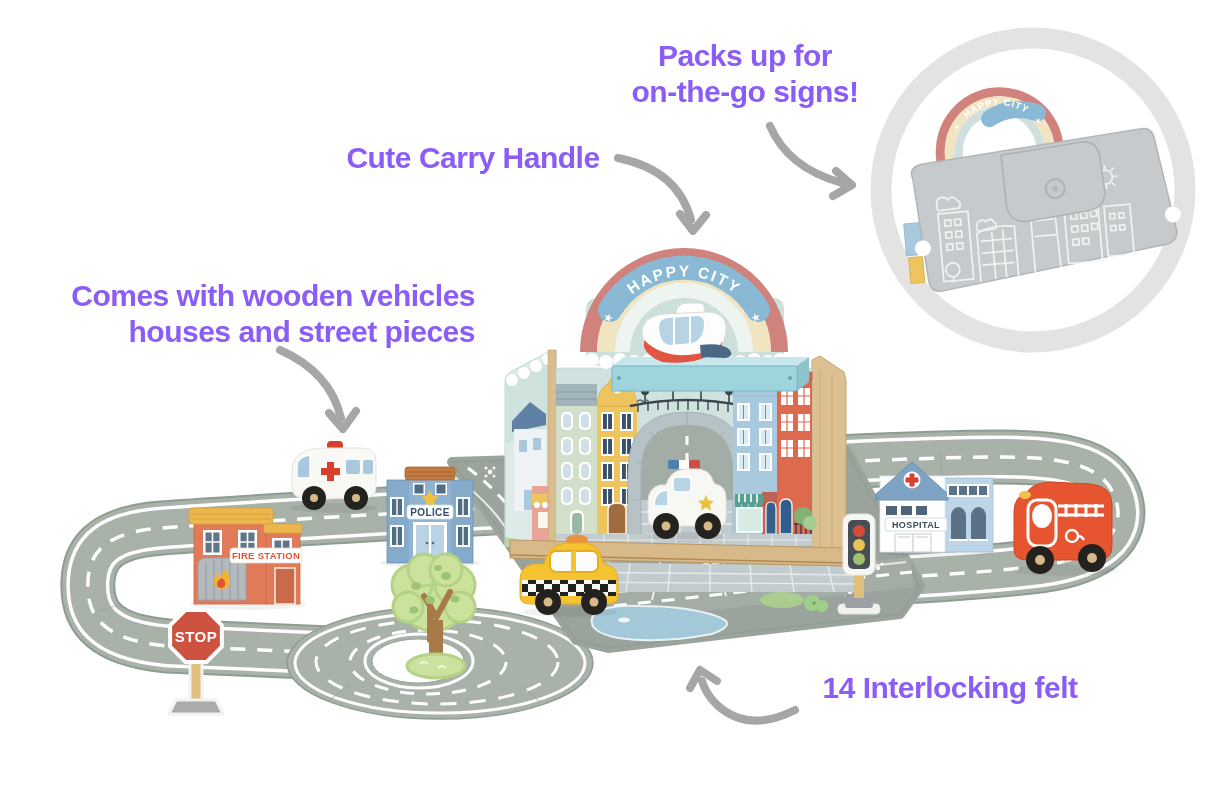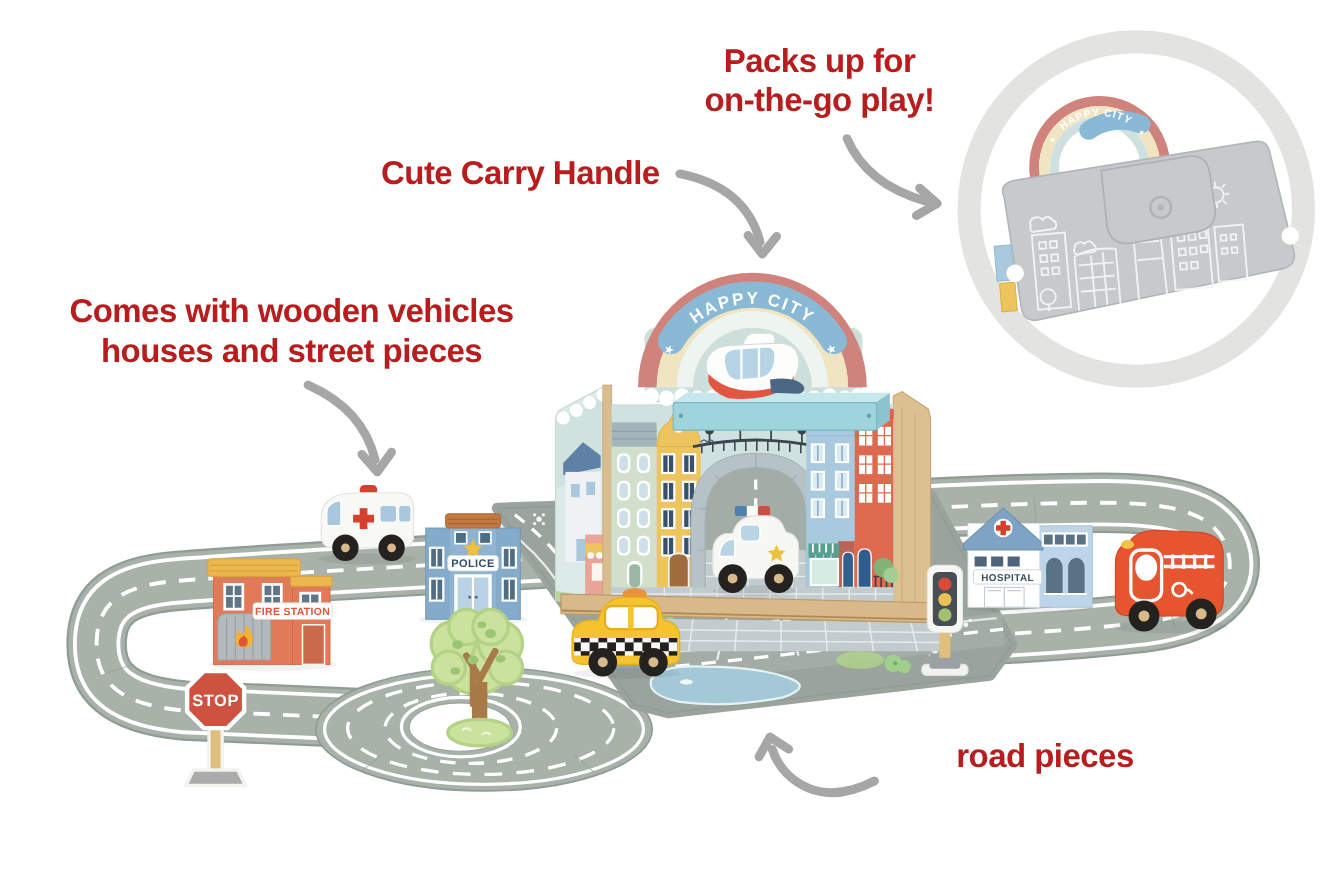--- a/index.html
+++ b/index.html
@@ -1,18 +1,18 @@
 <!DOCTYPE html>
 <html><head>
 <meta charset="utf-8">
 <style>
   html,body{margin:0;padding:0;background:#ffffff;}
   .page{position:relative;width:1214px;height:809px;background:#fff;overflow:hidden;
         font-family:"Liberation Sans",sans-serif;}
-  .callout{position:absolute;color:#b91c1c;font-weight:bold;font-size:30px;
+  .callout{position:absolute;color:#8b5cf6;font-weight:bold;font-size:30px;
            line-height:36px;text-align:center;letter-spacing:-0.5px;}
   .scene-svg{position:absolute;left:0;top:0;}
 </style>
 </head>
 <body>
 
 <div class="page">
 
 <svg class="scene-svg" width="1214" height="809" viewBox="0 0 1214 809">
   <defs>
@@ -637,29 +637,29 @@
     </g>
     <g>
       <path d="M 795 710 Q 748 734 716 704 Q 706 694 702 681"></path>
       <path d="M 700 670 L 690 688 M 700 670 L 717 681"></path>
     </g>
   </g>
 </svg>
 
 <div class="callout" style="left:545px;top:38px;width:400px;">
   <div>Packs up for</div>
-  <div>on-the-go play!</div>
+  <div>on-the-go signs!</div>
 </div>
 
 <div class="callout" style="left:308px;top:140px;width:330px;">
   <div>Cute Carry Handle</div>
 </div>
 
-<div class="callout" style="left:55px;top:266px;width:420px;">
+<div class="callout" style="left:55px;top:278px;width:420px;text-align:right;">
   <div>Comes with wooden vehicles</div>
   <div>houses and street pieces</div>
 </div>
 
 <div class="callout" style="left:770px;top:670px;width:360px;">
-  <div>road pieces</div>
+  <div>14 Interlocking felt</div>
 </div>
 
 </div>
 
 </body></html>

